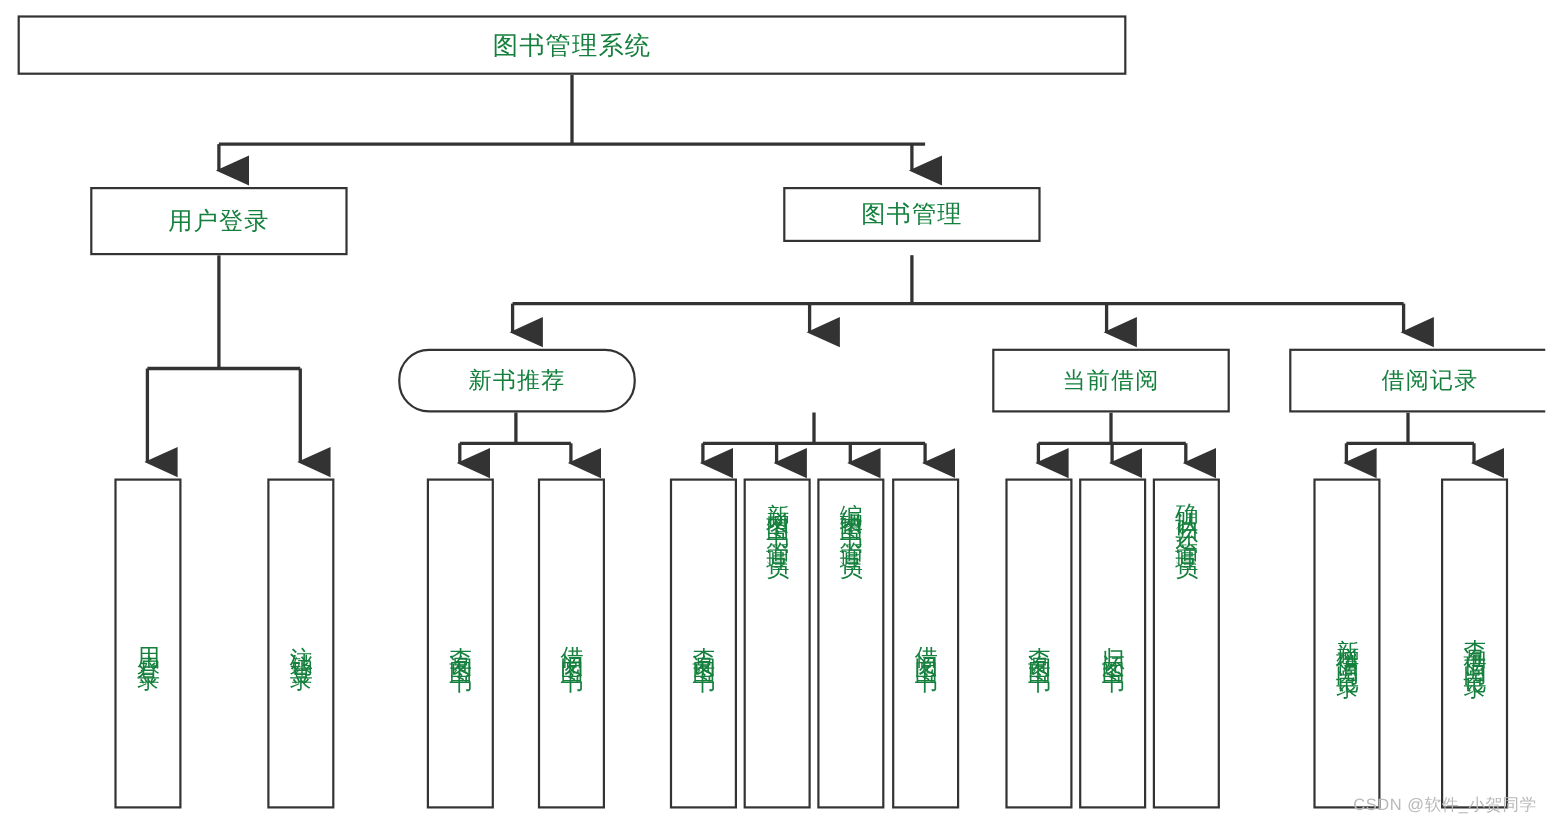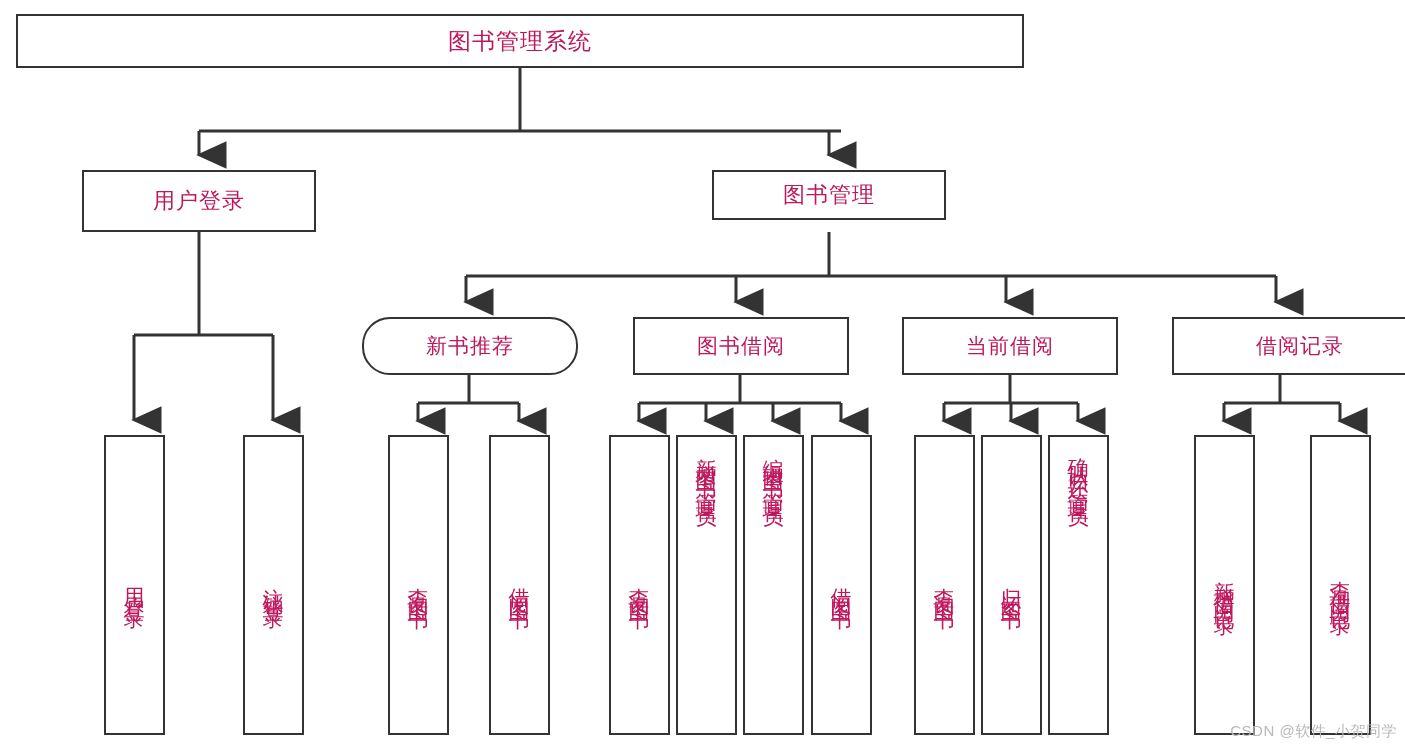--- a/index.html
+++ b/index.html
@@ -29,21 +29,21 @@
   }
   .node {
     position: absolute;
     box-sizing: border-box;
     border: 2px solid #333333;
     background: #ffffff;
     display: flex;
     align-items: center;
     justify-content: center;
     text-align: center;
-    color: #be185d;
+    color: #15803d;
     z-index: 2;
   }
   .node.root {
     font-size: 23px;
     letter-spacing: 1px;
   }
   .node.lvl2 {
     font-size: 22px;
     letter-spacing: 1px;
   }
@@ -146,23 +146,20 @@
   <div class="node lvl2" style="left:82px; top:170px; width:234px; height:62px;">
     <span>用户登录</span>
   </div>
   <div class="node lvl2" style="left:712px; top:170px; width:234px; height:50px;">
     <span>图书管理</span>
   </div>
 
   <div class="node lvl3" style="left:362px; top:317px; width:216px; height:58px;border-radius:28px;">
     <span>新书推荐</span>
   </div>
-  <div class="node lvl3" style="left:633px; top:317px; width:216px; height:58px;">
-    <span>图书借阅</span>
-  </div>
   <div class="node lvl3" style="left:902px; top:317px; width:216px; height:58px;">
     <span>当前借阅</span>
   </div>
   <div class="node lvl3" style="left:1172px; top:317px; width:256px; height:58px;">
     <span>借阅记录</span>
   </div>
 
   <div class="node leaf mid-text" style="left:104px; top:435px; width:61px; height:300px;">
     <span class="vtext">用户登录</span>
   </div>

